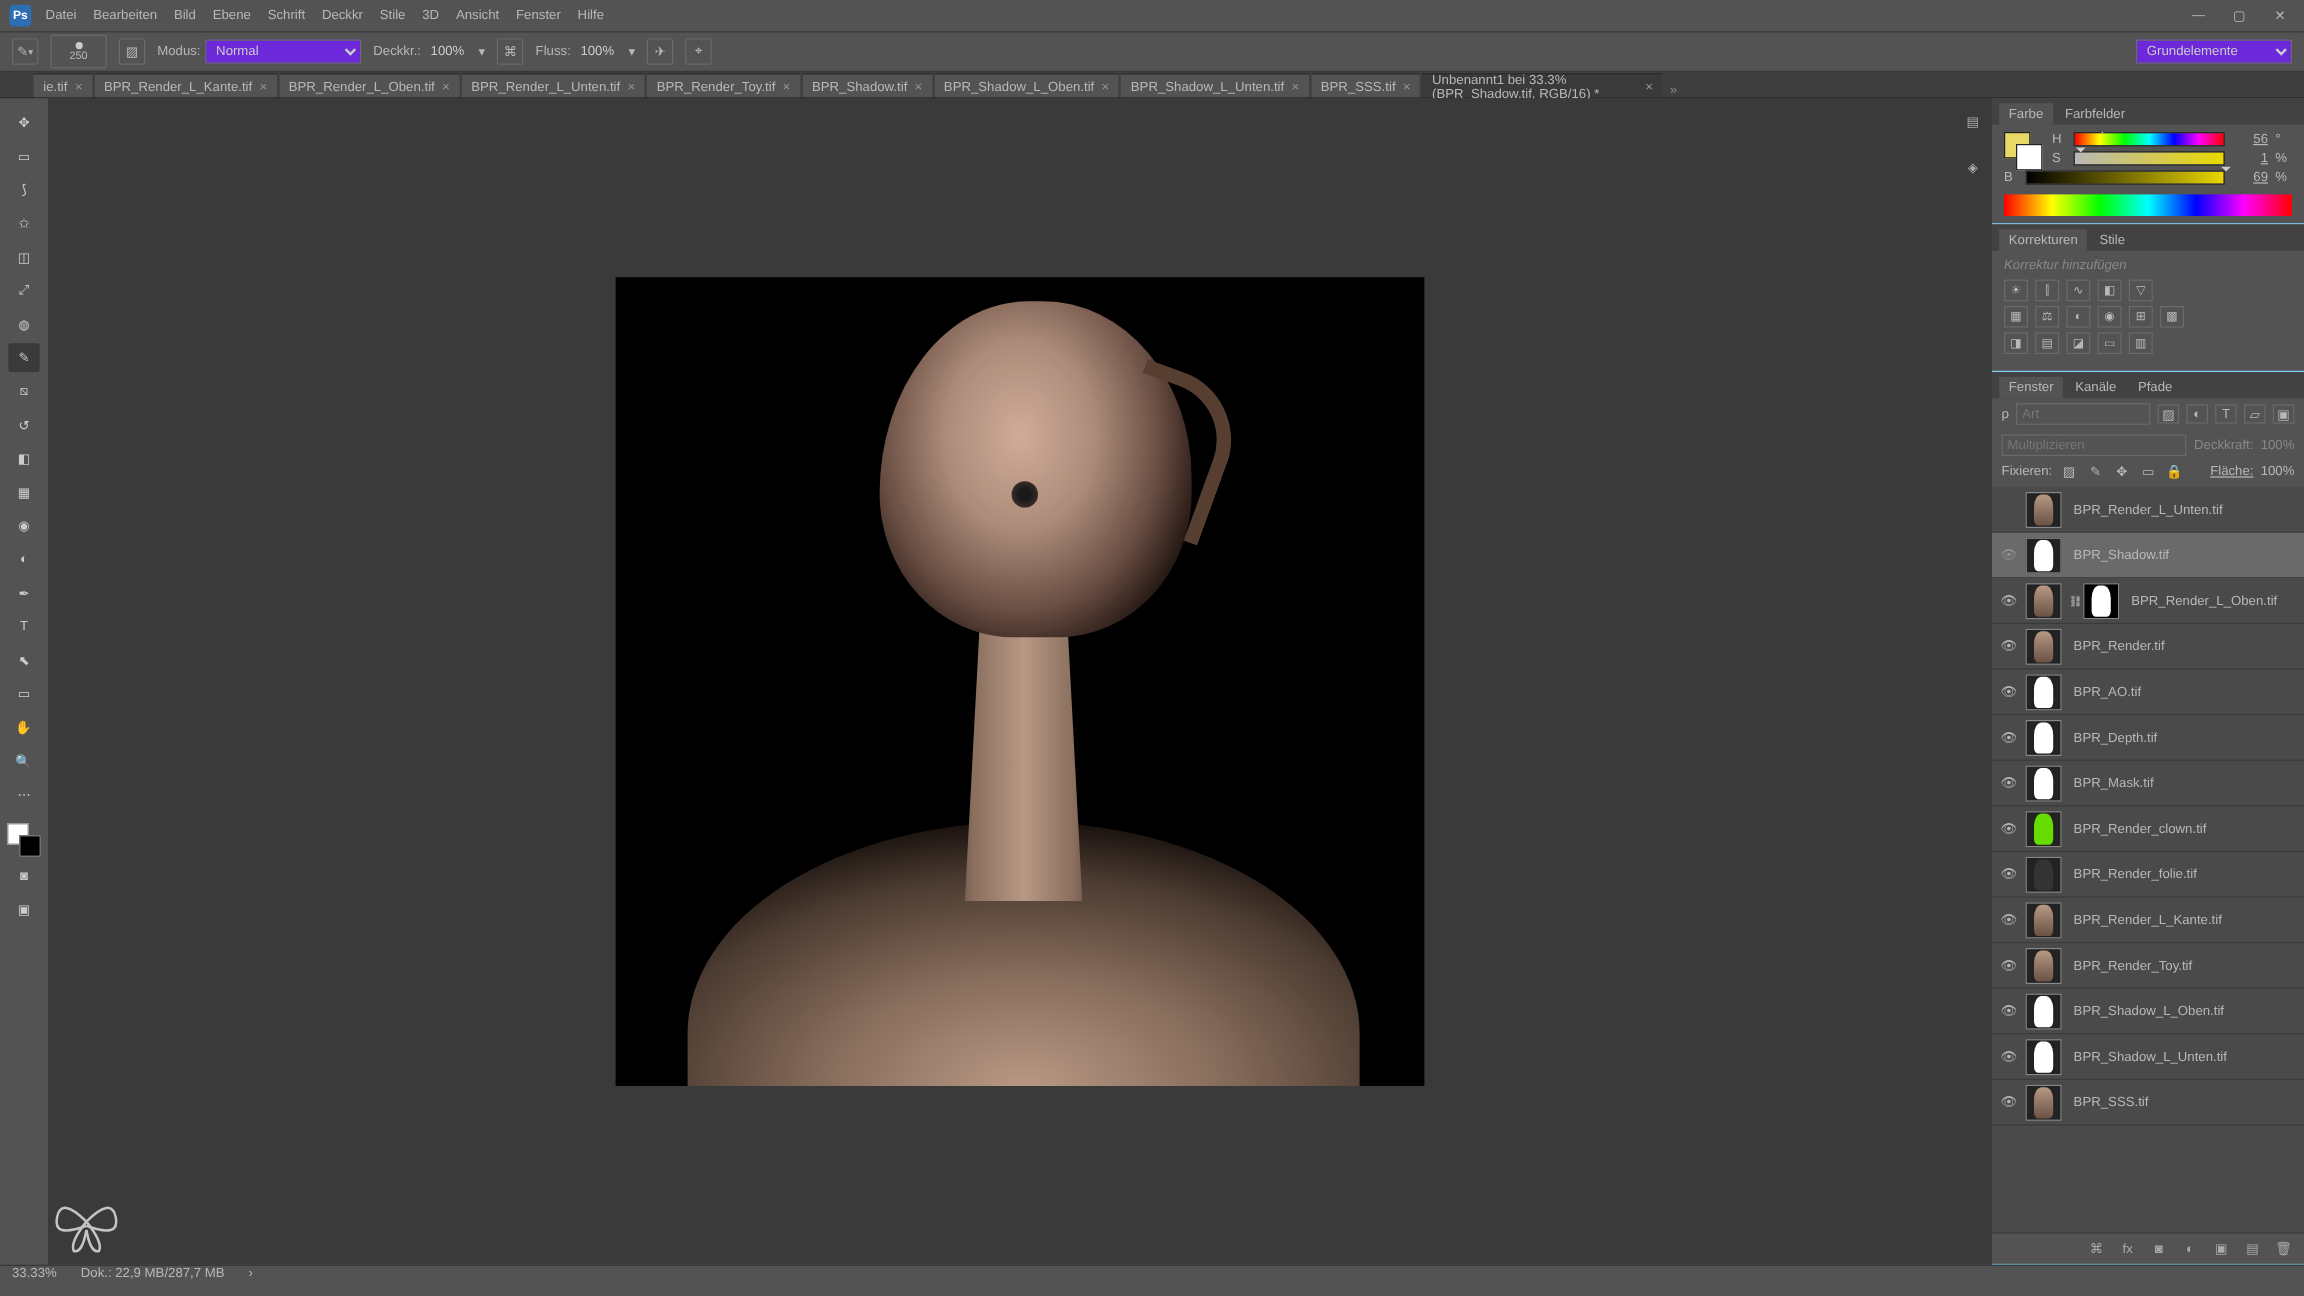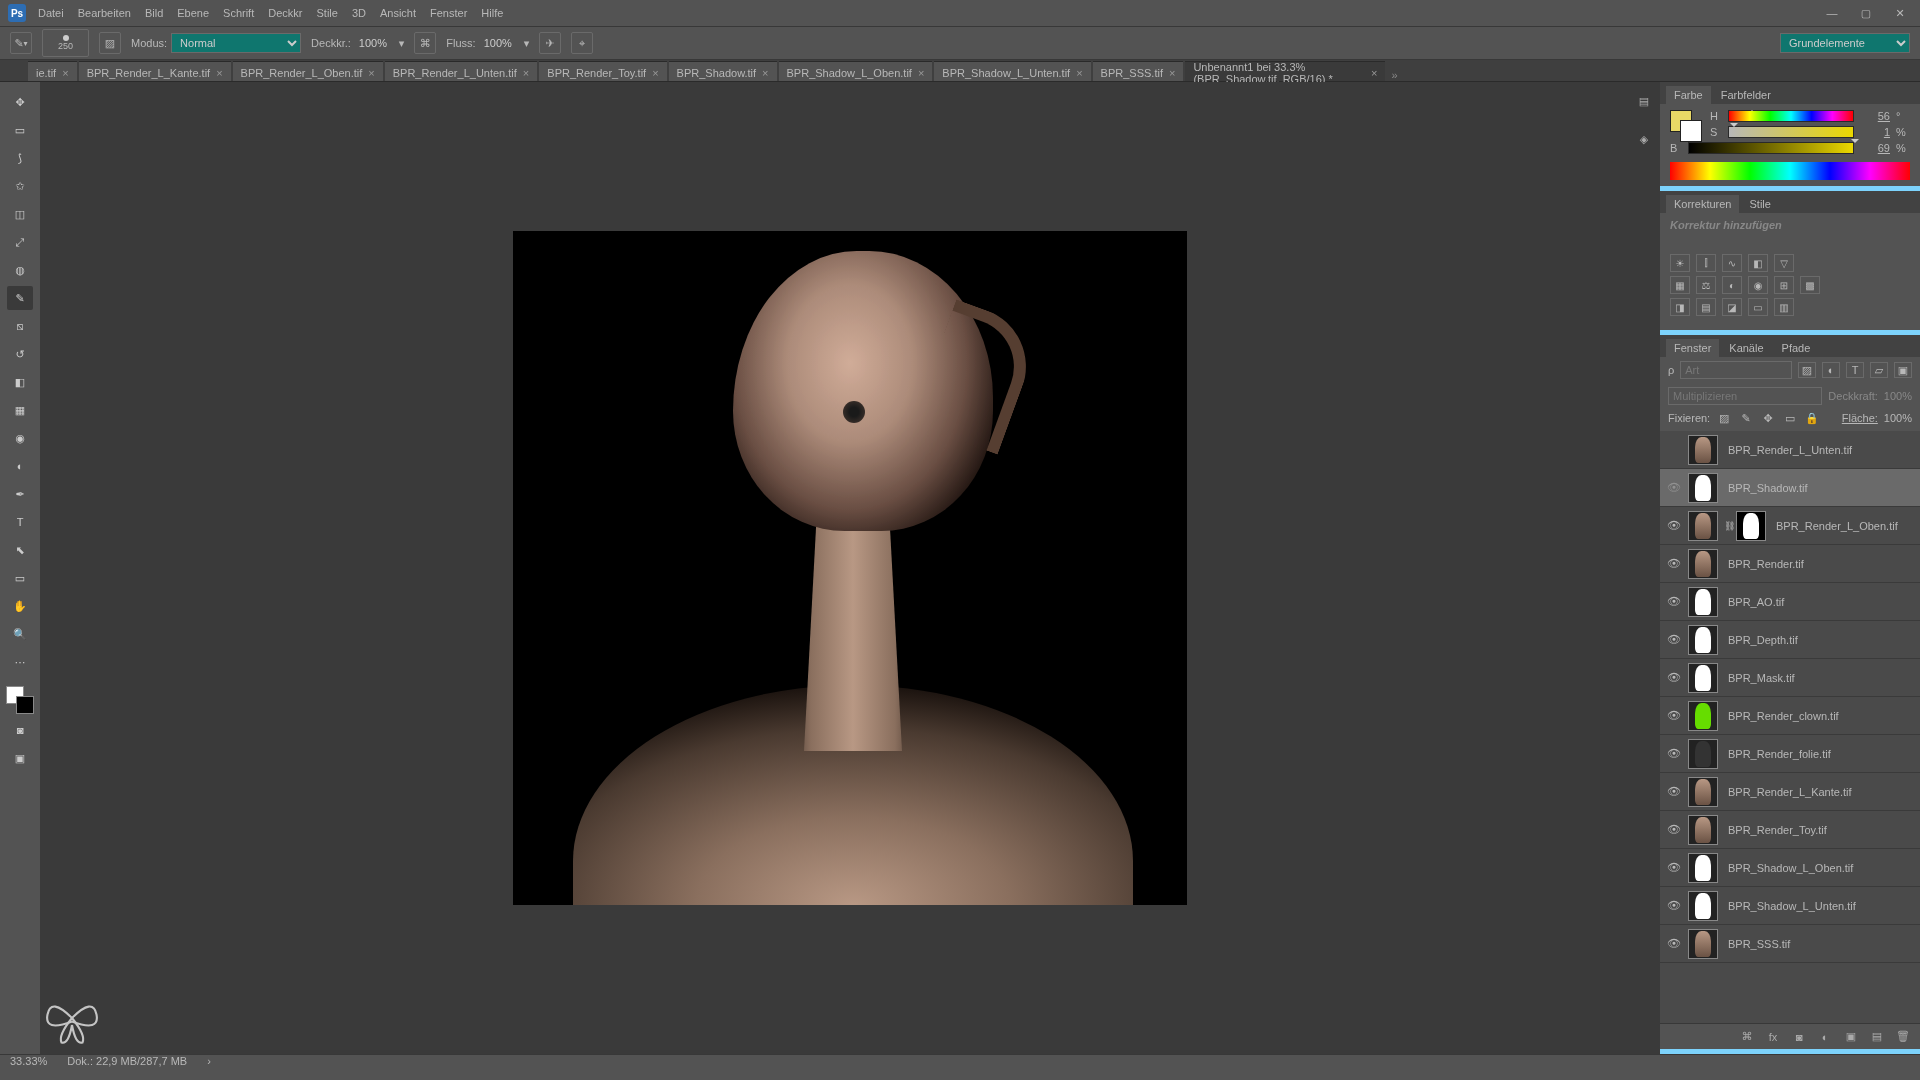--- a/index.html
+++ b/index.html
@@ -7,21 +7,21 @@
 .titlebar { height:26px; background:#535353; display:flex; align-items:center; padding:0 8px; }
 .titlebar .logo { width:18px; height:18px; background:#2d6db3; border-radius:3px; display:flex; align-items:center; justify-content:center; color:#fff; font-weight:bold; font-size:10px; margin-right:12px;}
 .titlebar .menu { display:flex; gap:14px; }
 .titlebar .menu span { cursor:pointer; }
 .titlebar .win-ctrl { margin-left:auto; display:flex; gap:10px; }
 .titlebar .win-ctrl div { width:24px; height:16px; display:flex; align-items:center; justify-content:center; cursor:pointer; }
 .optbar { height:34px; background:#535353; border-top:1px solid #383838; border-bottom:1px solid #383838; display:flex; align-items:center; padding:0 10px; gap:10px;}
 .optbar .brush-prev { width:47px; height:28px; display:flex; flex-direction:column; align-items:center; justify-content:center; border:1px solid #6a6a6a; border-radius:2px;}
 .optbar .brush-prev .dot { width:6px; height:6px; background:#ccc; border-radius:50%; }
 .optbar .brush-prev .sz { font-size:9px; }
-.optbar select, .optbar input { background:#0f766e; border:1px solid #6a6a6a; color:#ccc; padding:2px 4px; }
+.optbar select, .optbar input { background:#6d28d9; border:1px solid #6a6a6a; color:#ccc; padding:2px 4px; }
 .optbar .field { display:flex; align-items:center; gap:4px; }
 .optbar .iconbtn { width:22px; height:22px; border:1px solid #6a6a6a; display:flex; align-items:center; justify-content:center; border-radius:2px; cursor:pointer;}
 .optbar .grund { margin-left:auto; width:130px; }
 .tabbar { height:22px; background:#3f3f3f; display:flex; align-items:flex-end; padding-left:28px; border-bottom:1px solid #2a2a2a;}
 .tabbar .tab { height:20px; background:#535353; padding:3px 8px 0 8px; margin-right:2px; border-top:1px solid #2a2a2a; display:flex; align-items:center; gap:6px; max-width:200px;}
 .tabbar .tab.active { background:#3a3a3a; }
 .tabbar .tab .close { color:#999; cursor:pointer; }
 .tabbar .scroll { margin-left:4px; color:#888; }
 .workspace { position:absolute; top:82px; left:40px; right:260px; bottom:26px; background:#3a3a3a; display:flex; align-items:center; justify-content:center;}
 .canvas { width:674px; height:674px; background:#000; position:relative; overflow:hidden;}
@@ -33,40 +33,40 @@
 .creature .shoulders { position:absolute; left:0; bottom:0; width:560px; height:220px; background:radial-gradient(ellipse 70% 100% at 50% 100%, #b89884 0%, #8a6f5e 40%, #4a3a30 80%, #1a120e 100%); border-radius:50% 50% 0 0 / 80% 80% 0 0;}
 .toolpanel { position:absolute; top:82px; left:0; width:40px; bottom:26px; background:#535353; display:flex; flex-direction:column; align-items:center; padding-top:8px; gap:4px;}
 .toolpanel .tool { width:26px; height:24px; display:flex; align-items:center; justify-content:center; cursor:pointer; border-radius:2px; color:#ccc;}
 .toolpanel .tool.active { background:#3a3a3a; }
 .toolpanel .swatch { width:28px; height:28px; position:relative; margin-top:8px;}
 .toolpanel .swatch .fg { position:absolute; width:18px; height:18px; background:#fff; border:1px solid #888; top:0; left:0;}
 .toolpanel .swatch .bg { position:absolute; width:18px; height:18px; background:#000; border:1px solid #888; bottom:0; right:0;}
 .rightdock { position:absolute; top:82px; right:0; width:260px; bottom:26px; background:#535353; display:flex; flex-direction:column;}
 .iconstrip { position:absolute; top:82px; right:260px; width:32px; display:flex; flex-direction:column; gap:16px; padding-top:8px; align-items:center;}
 .iconstrip div { width:22px; height:22px; color:#aaa; cursor:pointer; display:flex; align-items:center; justify-content:center;}
-.panel { border-bottom:5px solid #7dd3fc; }
+.panel { border-bottom:1px solid #7dd3fc; }
 .panel-tabs { display:flex; gap:2px; padding:4px 6px 0 6px; background:#424242;}
 .panel-tabs .ptab { padding:3px 8px; cursor:pointer; }
 .panel-tabs .ptab.active { background:#535353; }
 .colorpanel { padding:6px 10px; }
 .colorpanel .row { display:flex; align-items:center; gap:6px; margin-bottom:4px;}
 .colorpanel .row .lbl { width:12px; }
 .colorpanel .slider { flex:1; height:12px; position:relative; border:1px solid #2a2a2a;}
 .colorpanel .slider.h { background:linear-gradient(90deg,red,yellow,lime,cyan,blue,magenta,red);}
 .colorpanel .slider.s { background:linear-gradient(90deg,#b8b8b8,#ebd800);}
 .colorpanel .slider.b { background:linear-gradient(90deg,#000,#ebd800);}
 .colorpanel .slider .tri { position:absolute; top:-4px; width:0; height:0; border:4px solid transparent; border-top-color:#ccc;}
 .colorpanel .val { width:30px; text-align:right;text-decoration:underline; }
 .colorpanel .unit { width:14px; }
 .colorpanel .spectrum { height:18px; background:linear-gradient(90deg,red,yellow,lime,cyan,blue,magenta,red); margin-top:4px;}
 .colorpanel .swatchbig { width:32px; height:32px; position:relative; float:left; margin-right:8px;}
 .colorpanel .swatchbig .a { position:absolute; width:22px; height:22px; background:#e8d866; border:1px solid #222; top:0; left:0;}
 .colorpanel .swatchbig .b { position:absolute; width:22px; height:22px; background:#fff; border:1px solid #222; bottom:0; right:0;}
 .adjpanel { padding:6px 10px 10px 10px;}
-.adjpanel .hint { font-style:italic; color:#888; margin-bottom:23px;font-weight:bold;}
+.adjpanel .hint { font-style:italic; color:#888; margin-bottom:6px;}
 .adjpanel .iconrow { display:flex; gap:6px; margin-bottom:4px;}
 .adjpanel .iconrow div { width:20px; height:18px; border:1px solid #6a6a6a; cursor:pointer; display:flex; align-items:center; justify-content:center; font-size:10px;}
 .layerpanel { flex:1; display:flex; flex-direction:column; min-height:0;}
 .layerpanel .controls { padding:4px 8px; display:flex; align-items:center; gap:6px; flex-wrap:wrap;}
 .layerpanel .controls .sel { flex:1; border:1px solid #6a6a6a; padding:2px 4px; color:#777;}
 .layerpanel .controls .mini { width:18px; height:16px; border:1px solid #6a6a6a; display:flex; align-items:center; justify-content:center; cursor:pointer;}
 .layerpanel .lockrow { padding:2px 8px 6px 8px; display:flex; align-items:center; gap:6px; color:#888;}
 .layerpanel .lockrow .mini { width:16px; height:14px; display:flex; align-items:center; justify-content:center;}
 .layerpanel .layers { flex:1; overflow-y:auto; background:#4a4a4a;}
 .layerpanel .layer { display:flex; align-items:center; height:38px; border-bottom:1px solid #3a3a3a; padding-right:6px;}

